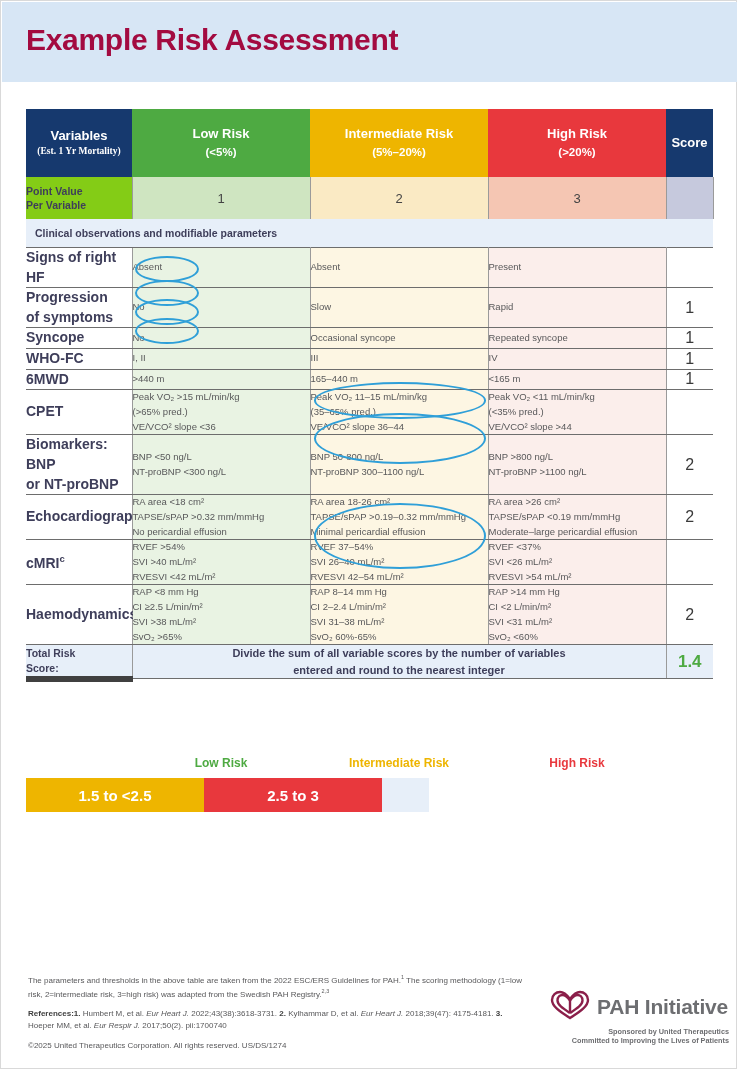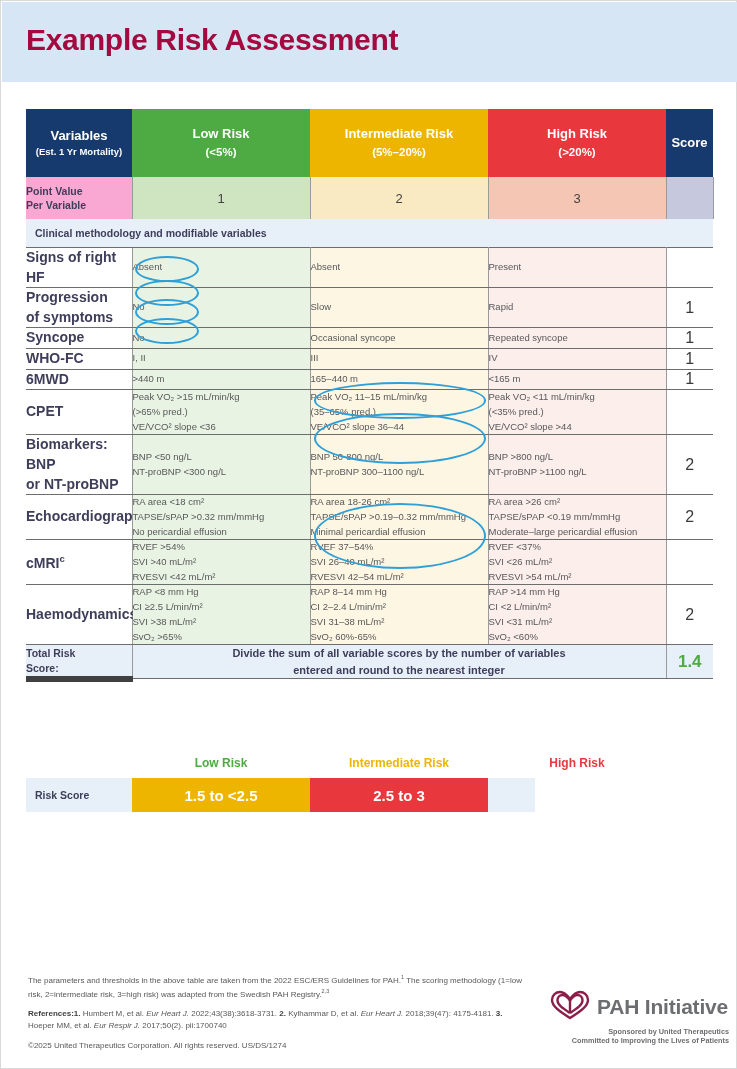--- a/index.html
+++ b/index.html
@@ -46,30 +46,30 @@
   .col-risk   { width: 178px; }
   .col-score  { width: 47px; }
 
   
   .hd {
     color: #ffffff; text-align: center;
     font-weight: bold; font-size: 13px;
     height: 68px; line-height: 1.25;
     padding: 4px 2px;
   }
-  .hd .sub { display: block; font-size: 9.5px; font-weight: bold; margin-top: 2px; }
+  .hd .sub { display: block; font-size: 9.5px; font-weight: bold; margin-top: 2px; font-family: Liberation Serif, serif; }
   .hd .sub-lg { display: block; font-size: 11.5px; font-weight: bold; margin-top: 3px; }
   .hd-navy   { background: #16396e; }
   .hd-green  { background: #4eaa42; }
   .hd-yellow { background: #eeb500; }
   .hd-red    { background: #e8383d; }
 
   
   .pv-label {
-    background: #f9a8d4; color: #3e3e5a;
+    background: #84cc16; color: #3e3e5a;
     font-size: 10.5px; font-weight: bold;
     padding: 6px 8px; line-height: 1.35;
     height: 42px;
   }
   .pv-cell {
     text-align: center; font-size: 13px; color: #444; font-weight: normal;
     border-right: 1px solid #9a9a9a;
     height: 42px;
   }
   .pv-green  { background: #cfe5c1; border-left: 1px solid #9a9a9a; }
@@ -226,21 +226,21 @@
           <th class="hd hd-navy">Score</th>
         </tr>
         <tr>
           <td class="pv-label">Point Value<br>Per Variable</td>
           <td class="pv-cell pv-green">1</td>
           <td class="pv-cell pv-yellow">2</td>
           <td class="pv-cell pv-red">3</td>
           <td class="pv-cell pv-score"></td>
         </tr>
         <tr class="section-row">
-          <td colspan="5">Clinical methodology and modifiable variables</td>
+          <td colspan="5">Clinical observations and modifiable parameters</td>
         </tr>
         <tr>
           <td class="vlabel">Signs of right HF</td>
           <td class="dcell low" id="cell-0-low">
             <span class="ln">Absent</span>
           </td>
           <td class="dcell inter" id="cell-0-inter">
             <span class="ln">Absent</span>
           </td>
           <td class="dcell high" id="cell-0-high">
@@ -404,21 +404,20 @@
   </table>
 
   <div class="legend">
     <div class="legend-caps" id="legend-caps">
         <div class="sp"></div>
         <div class="cap cap-green">Low Risk</div>
         <div class="cap cap-yellow">Intermediate Risk</div>
         <div class="cap cap-red">High Risk</div>
       </div>
     <div class="legend-bar" id="legend-bar">
-        <div class="lb-label">Risk Score</div>
         <div class="lb-cell lb-yellow">1.5 to &lt;2.5</div>
         <div class="lb-cell lb-red">2.5 to 3</div>
         <div class="lb-tail"></div>
       </div>
   </div>
 
   <div class="footer">
     <p>
       <span>The parameters and thresholds in the above table are taken from the 2022 ESC/ERS Guidelines for PAH.</span><sup>1</sup><span> The scoring methodology (1=low risk, 2=intermediate risk, 3=high risk) was adapted from the Swedish PAH Registry.</span><sup>2,3</sup>
     </p>

